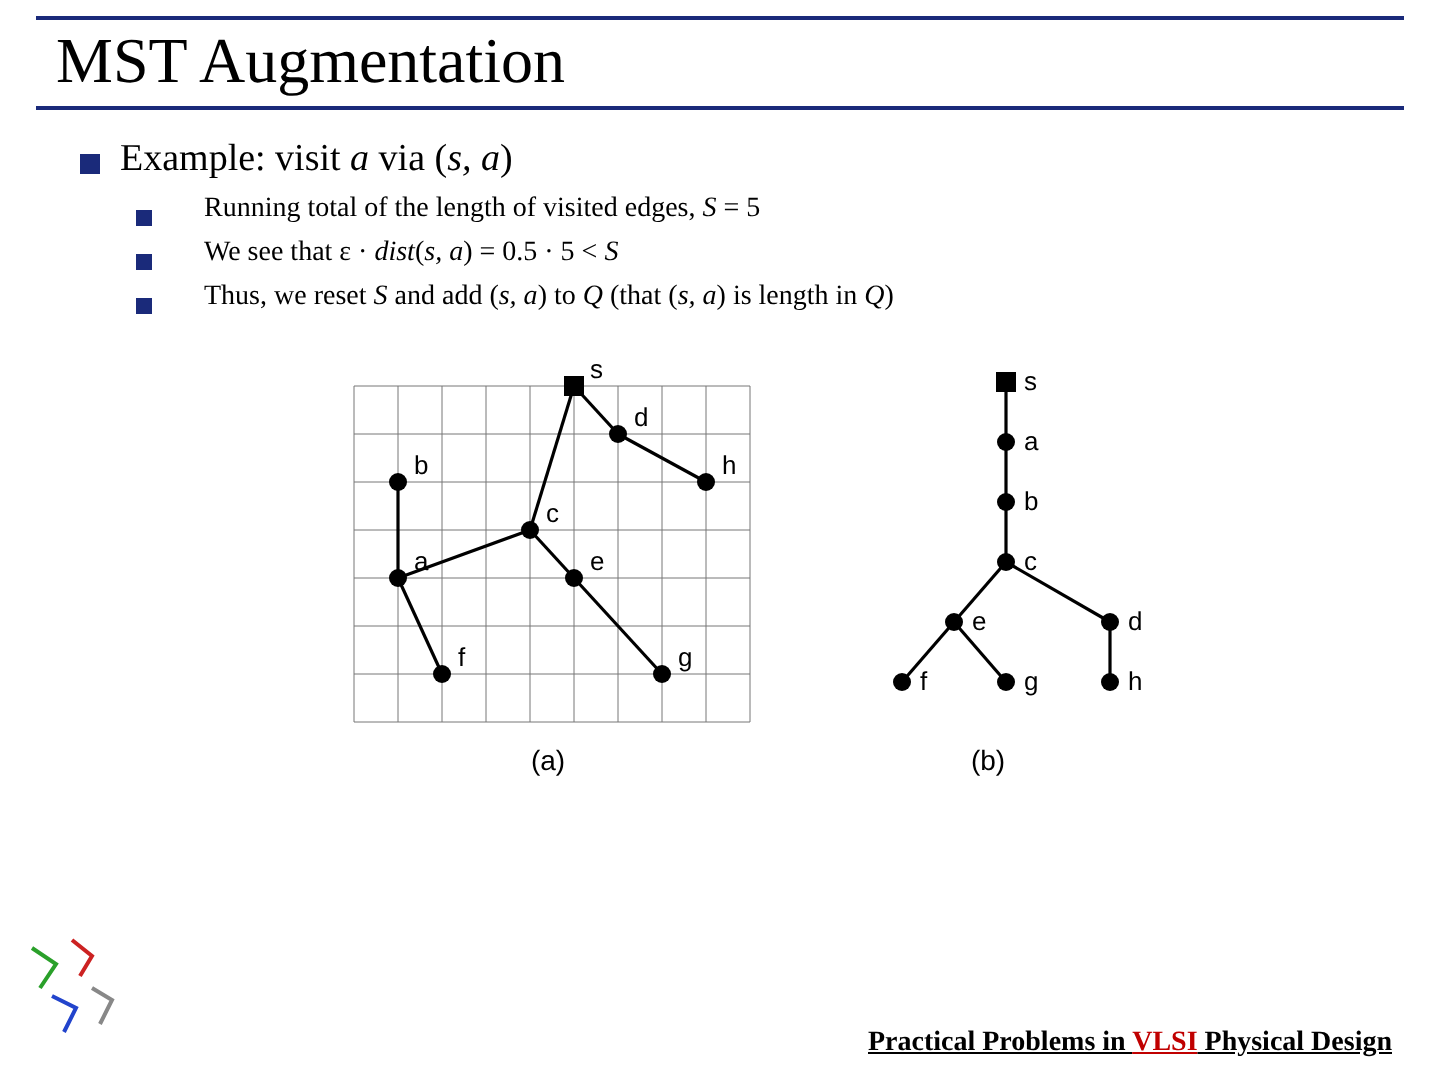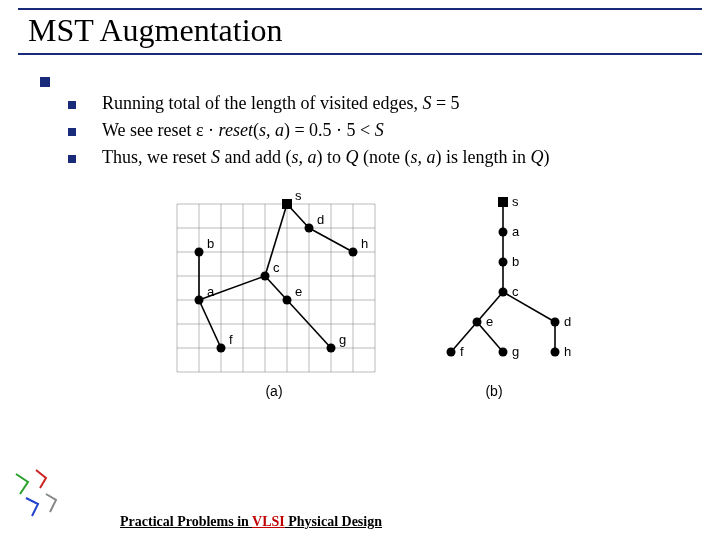--- a/index.html
+++ b/index.html
@@ -3,62 +3,65 @@
 <meta charset="utf-8">
 <style>
   * { box-sizing: border-box; margin: 0; padding: 0; }
   html, body { width: 720px; height: 540px; font-family: "Times New Roman", serif; background: #fff; color: #000; }
   .slide { width: 720px; height: 540px; position: relative; padding: 8px 18px 0 18px; }
   .title { font-size: 32px; font-weight: 400; padding: 2px 0 4px 10px; border-bottom: 2px solid #1a2a7a; border-top: 2px solid #1a2a7a; display: inline-block; width: 100%; }
   .content { padding: 14px 4px 0 22px; font-size: 19px; }
   .bullet-row { display: flex; align-items: flex-start; gap: 10px; margin-bottom: 6px; }
   .bullet-sq { width: 10px; height: 10px; background: #1a2a7a; margin-top: 8px; flex: 0 0 auto; }
   .bullet-sq-sm { width: 8px; height: 8px; background: #1a2a7a; margin-top: 8px; flex: 0 0 auto; }
-  .sub { margin-left: 28px; font-size: 18px; gap: 26px; }
+  .sub { margin-left: 28px; font-size: 14px; gap: 26px; }
   .ital { font-style: italic; }
   .figures { display: flex; justify-content: center; gap: 20px; margin-top: 18px; }
   .fig { display: flex; flex-direction: column; align-items: center; }
   .fig-cap { font-family: Arial, sans-serif; font-size: 14px; margin-top: 2px; }
-  .footer { position: absolute; bottom: 10px; left: 0; right: 0; display: flex; justify-content: flex-start; padding: 0 24px 0 120px; font-size: 14px; font-weight: bold; }
+  .footer { position: absolute; bottom: 10px; left: 0; right: 0; display: flex; justify-content: flex-end; padding: 0 24px 0 120px; font-size: 14px; font-weight: bold; }
   .vlsi { color: #c00000; }
   .u { text-decoration: underline; }
   .corner-deco { position: absolute; left: 6px; bottom: 6px; }
   svg .gridline { stroke: #777; stroke-width: 0.5; }
   svg .edge { stroke: #000; stroke-width: 1.6; fill: none; }
   svg .node { fill: #000; }
   svg .lbl { font-family: Arial, sans-serif; font-size: 13px; }
 </style>
 </head>
 <body>
 
 <div class="slide">
 
   <div class="title">MST Augmentation</div>
 
   <div class="content">
     <div class="bullet-row">
       <div class="bullet-sq"></div>
+      <div>
+        <span>Example: visit </span><span class="ital">a</span><span> via (</span><span class="ital">s, a</span><span>)</span>
+      </div>
     </div>
 
     <div class="bullet-row sub">
       <div class="bullet-sq-sm"></div>
       <div>
         <span>Running total of the length of visited edges, </span><span class="ital">S </span><span>= 5</span>
       </div>
     </div>
     <div class="bullet-row sub">
       <div class="bullet-sq-sm"></div>
       <div>
-        <span>We see reset ε · </span><span class="ital">reset</span><span>(</span><span class="ital">s, a</span><span>) = 0.5 · 5 &lt; </span><span class="ital">S</span>
+        <span>We see that ε · </span><span class="ital">dist</span><span>(</span><span class="ital">s, a</span><span>) = 0.5 · 5 &lt; </span><span class="ital">S</span>
       </div>
     </div>
     <div class="bullet-row sub">
       <div class="bullet-sq-sm"></div>
       <div>
-        <span>Thus, we reset </span><span class="ital">S </span><span>and add (</span><span class="ital">s, a</span><span>) to </span><span class="ital">Q </span><span>(note (</span><span class="ital">s, a</span><span>) is length in </span><span class="ital">Q</span><span>)</span>
+        <span>Thus, we reset </span><span class="ital">S </span><span>and add (</span><span class="ital">s, a</span><span>) to </span><span class="ital">Q </span><span>(that (</span><span class="ital">s, a</span><span>) is length in </span><span class="ital">Q</span><span>)</span>
       </div>
     </div>
 
     <div class="figures">
       <div class="fig">
         <svg id="figA" width="230" height="195">
             <line x1="18" y1="18" x2="18" y2="186" class="gridline"></line>
             <line x1="40" y1="18" x2="40" y2="186" class="gridline"></line>
             <line x1="62" y1="18" x2="62" y2="186" class="gridline"></line>
             <line x1="84" y1="18" x2="84" y2="186" class="gridline"></line>

